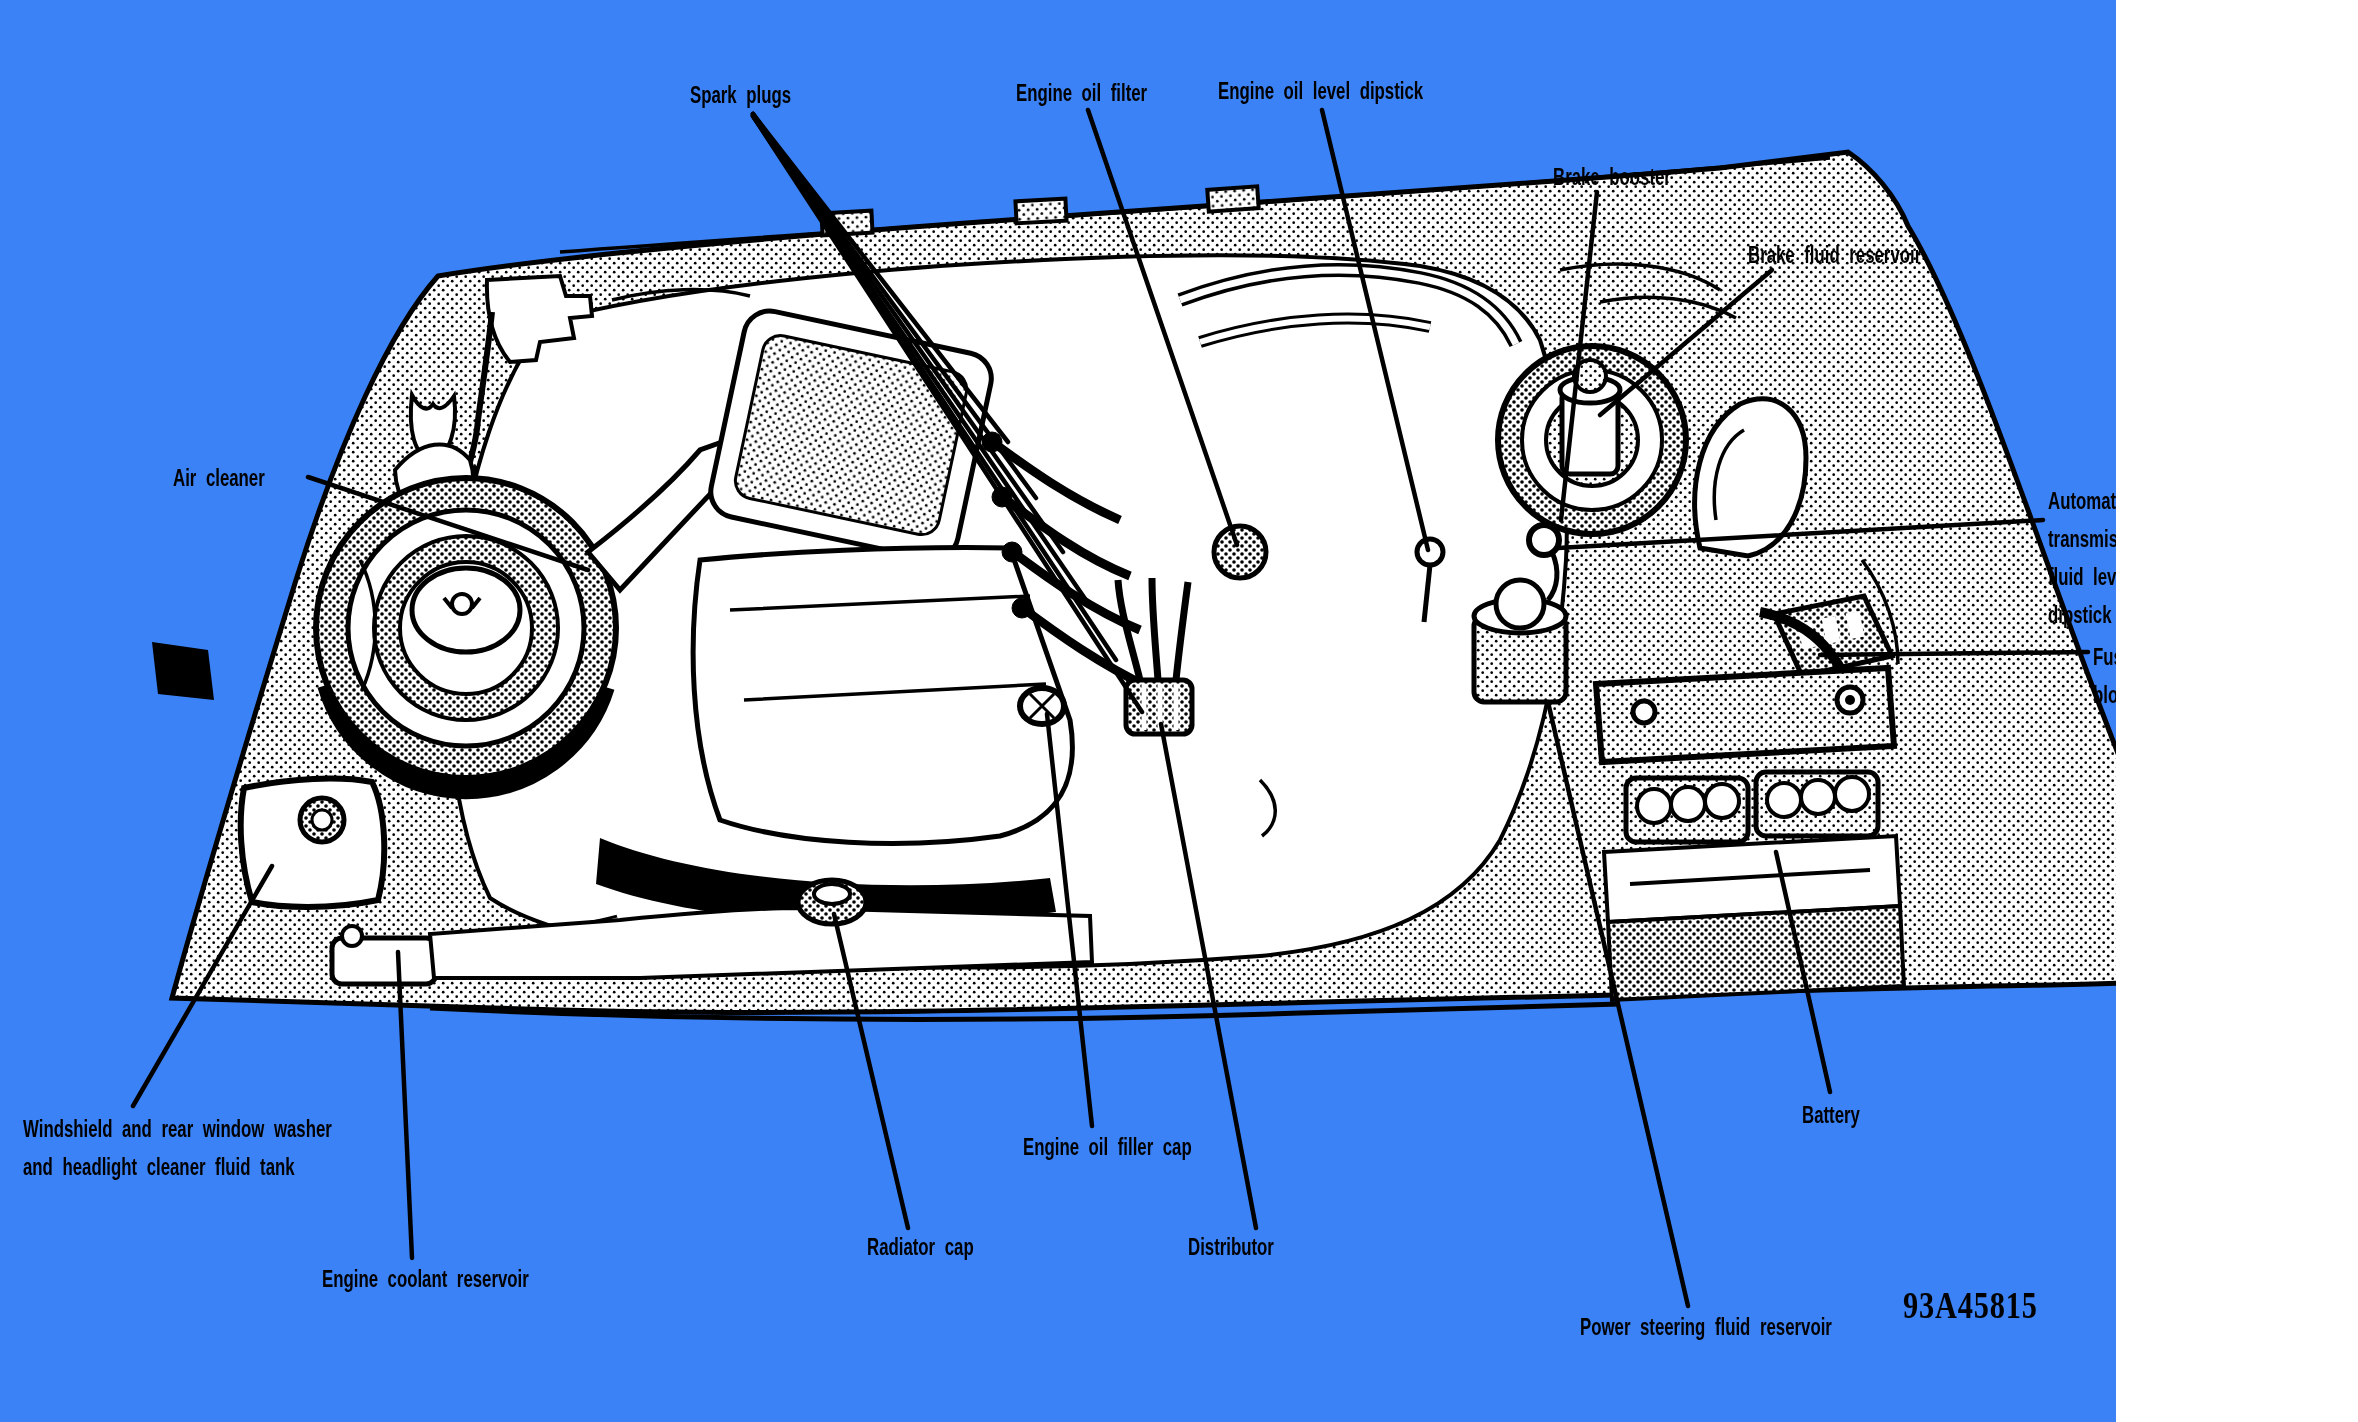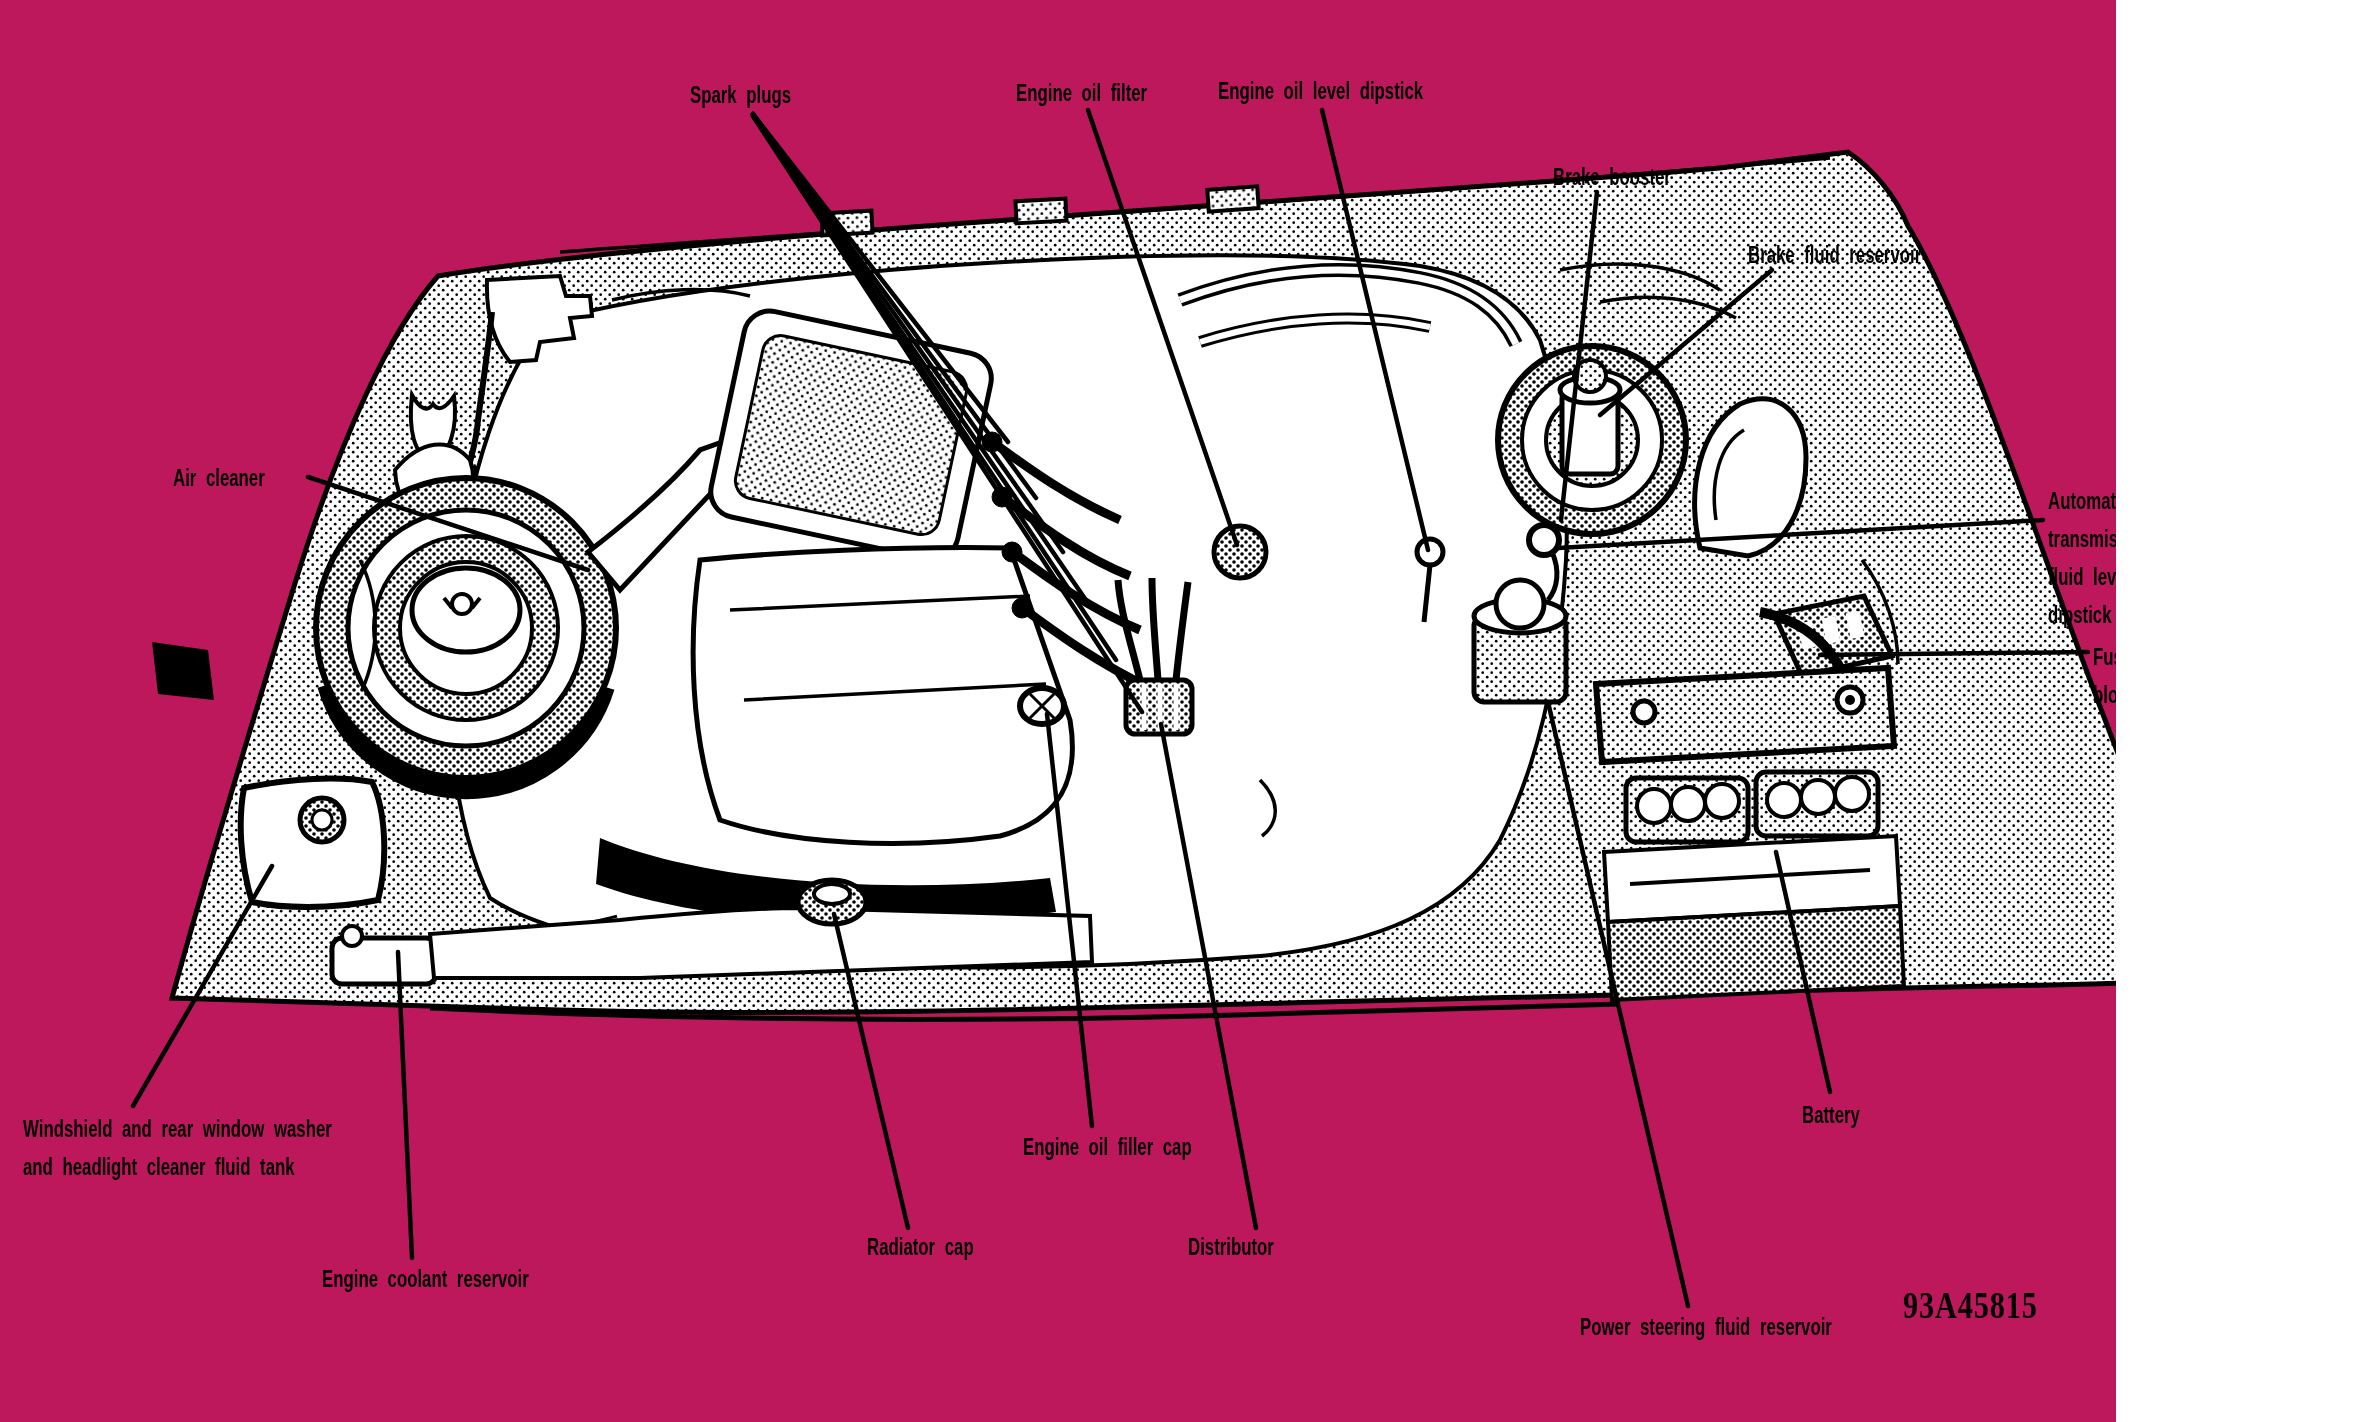--- a/index.html
+++ b/index.html
@@ -1,19 +1,19 @@
 <!DOCTYPE html>
 <html><head>
 <meta charset="utf-8">
 <style>
   html,body{margin:0;padding:0;background:#ffffff;}
   .stage{
     position:relative;
     width:2116px;height:1422px;
-    background:#be185d;
+    background:#3b82f6;
     overflow:hidden;
     font-family:"Liberation Sans",sans-serif;
   }
   .art{position:absolute;left:0;top:0;width:2358px;height:1422px;}
   .label{
     position:absolute;
     color:#000;
     font-family:"Liberation Sans",sans-serif;
     font-weight:700;
     font-size:24px;

